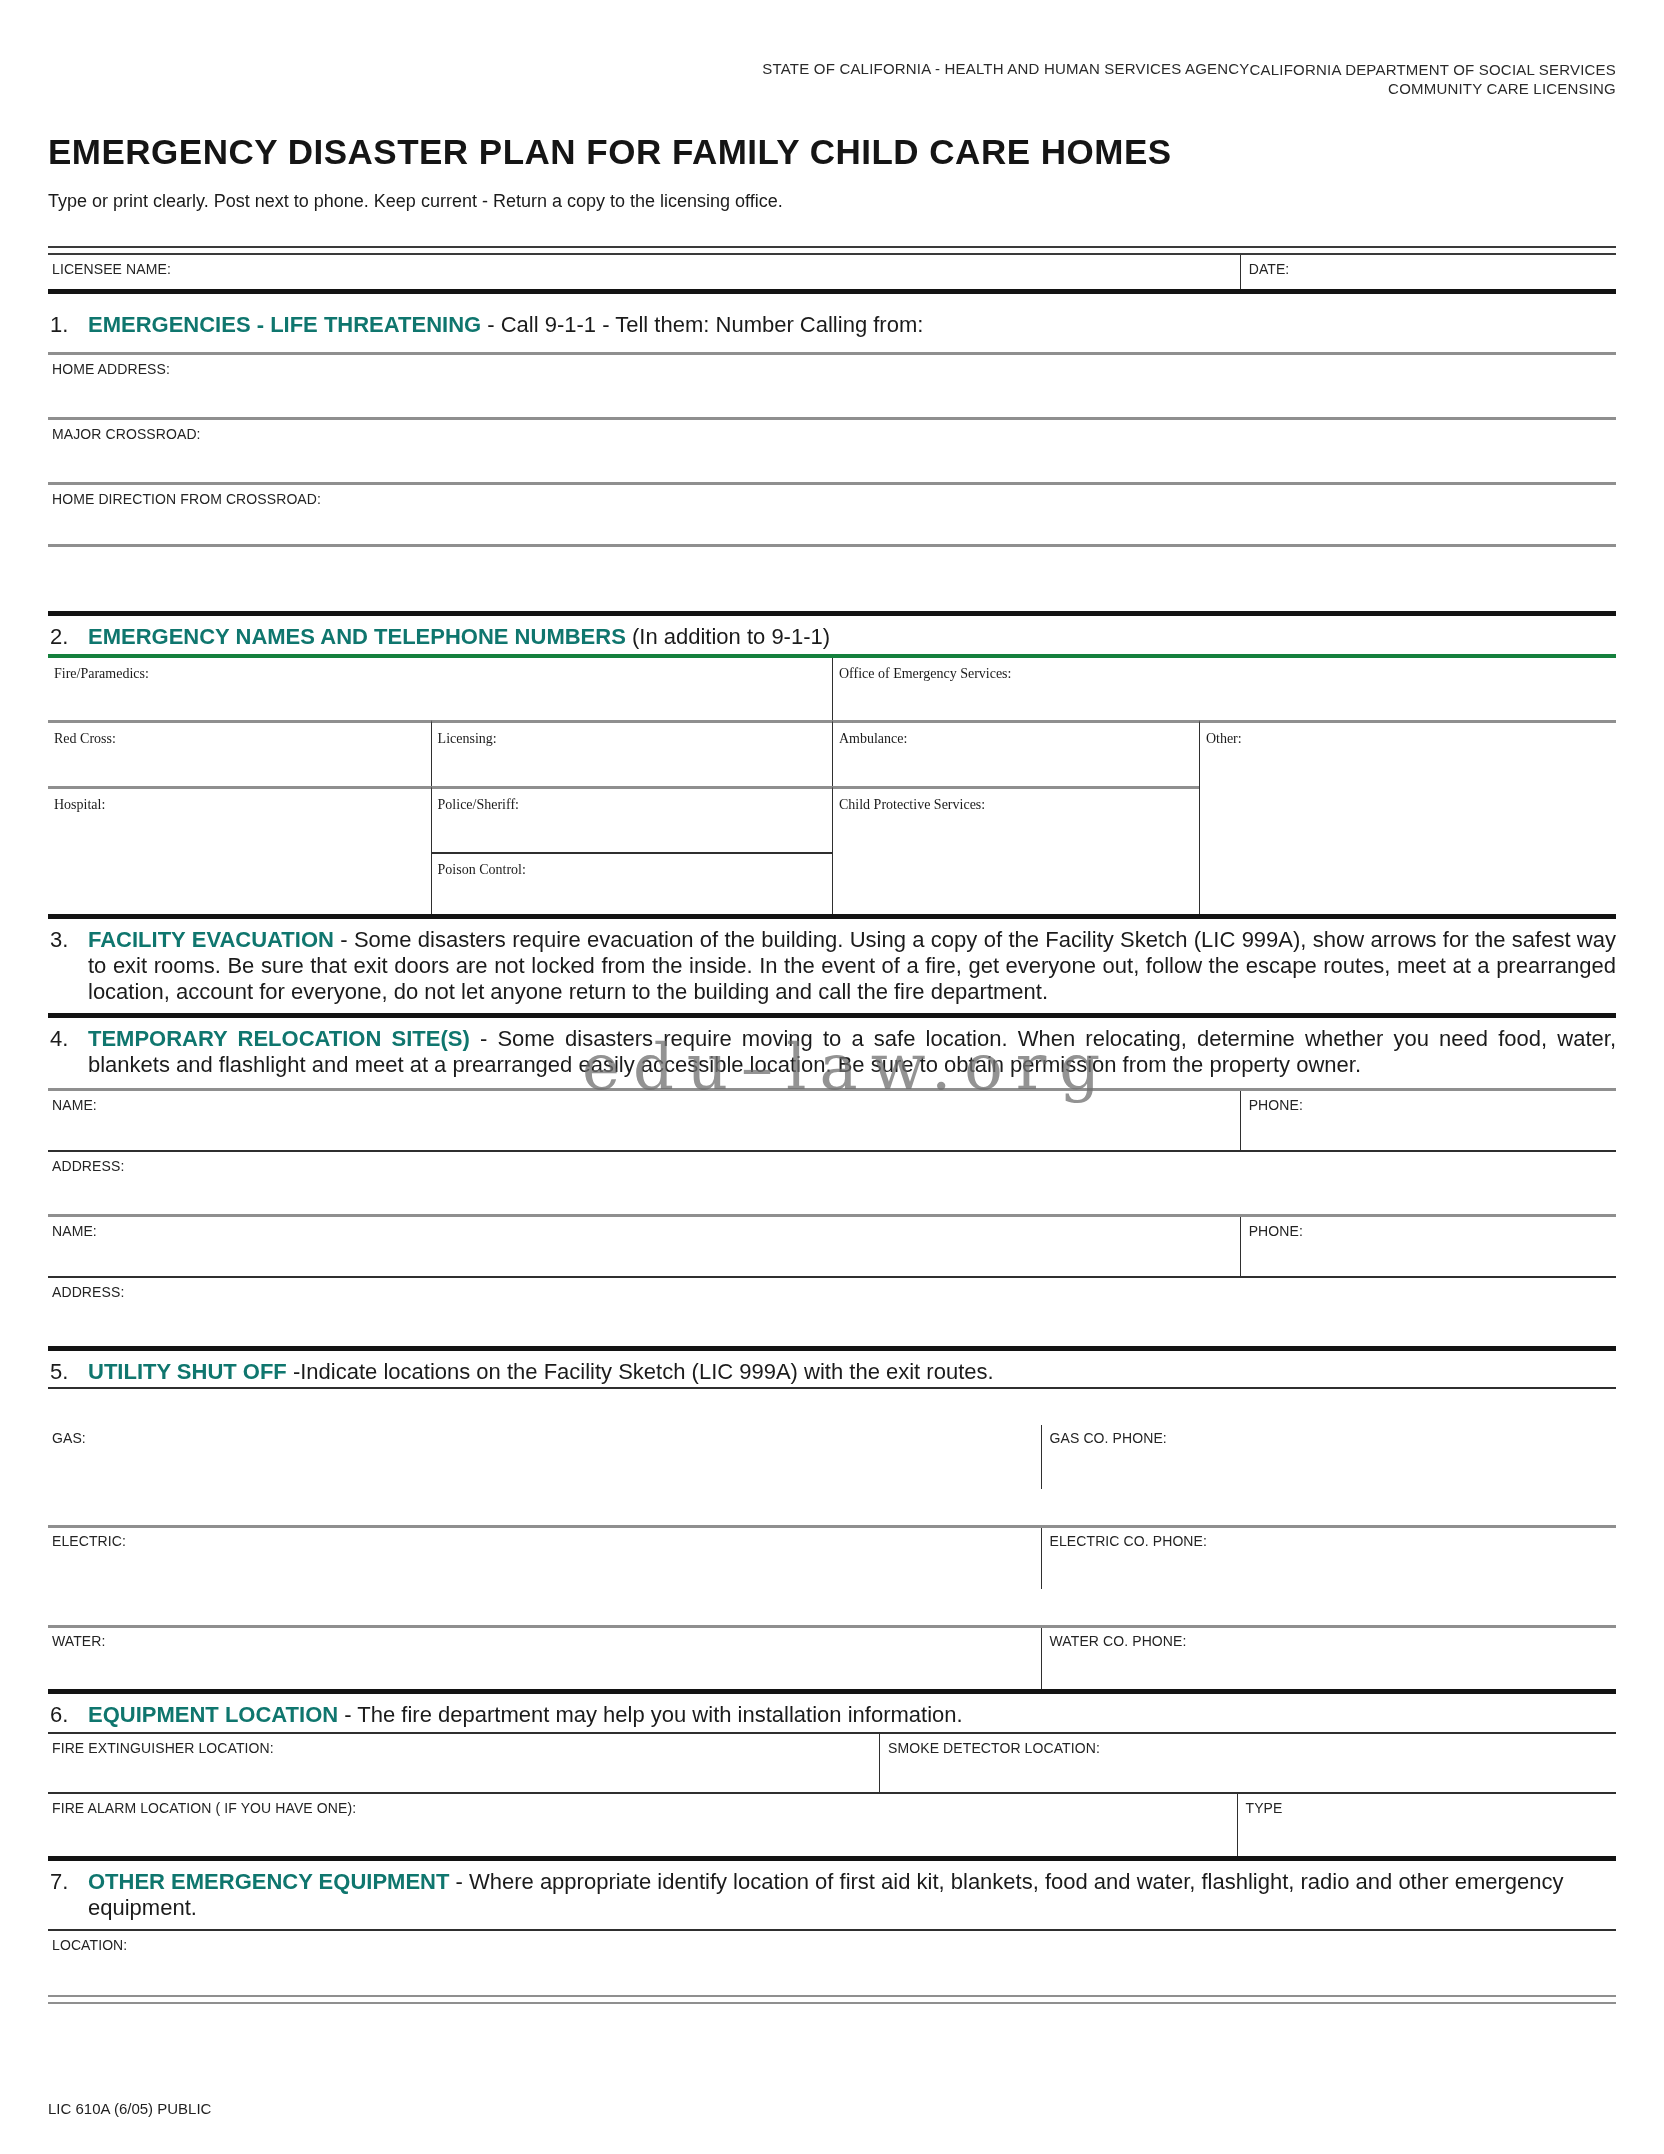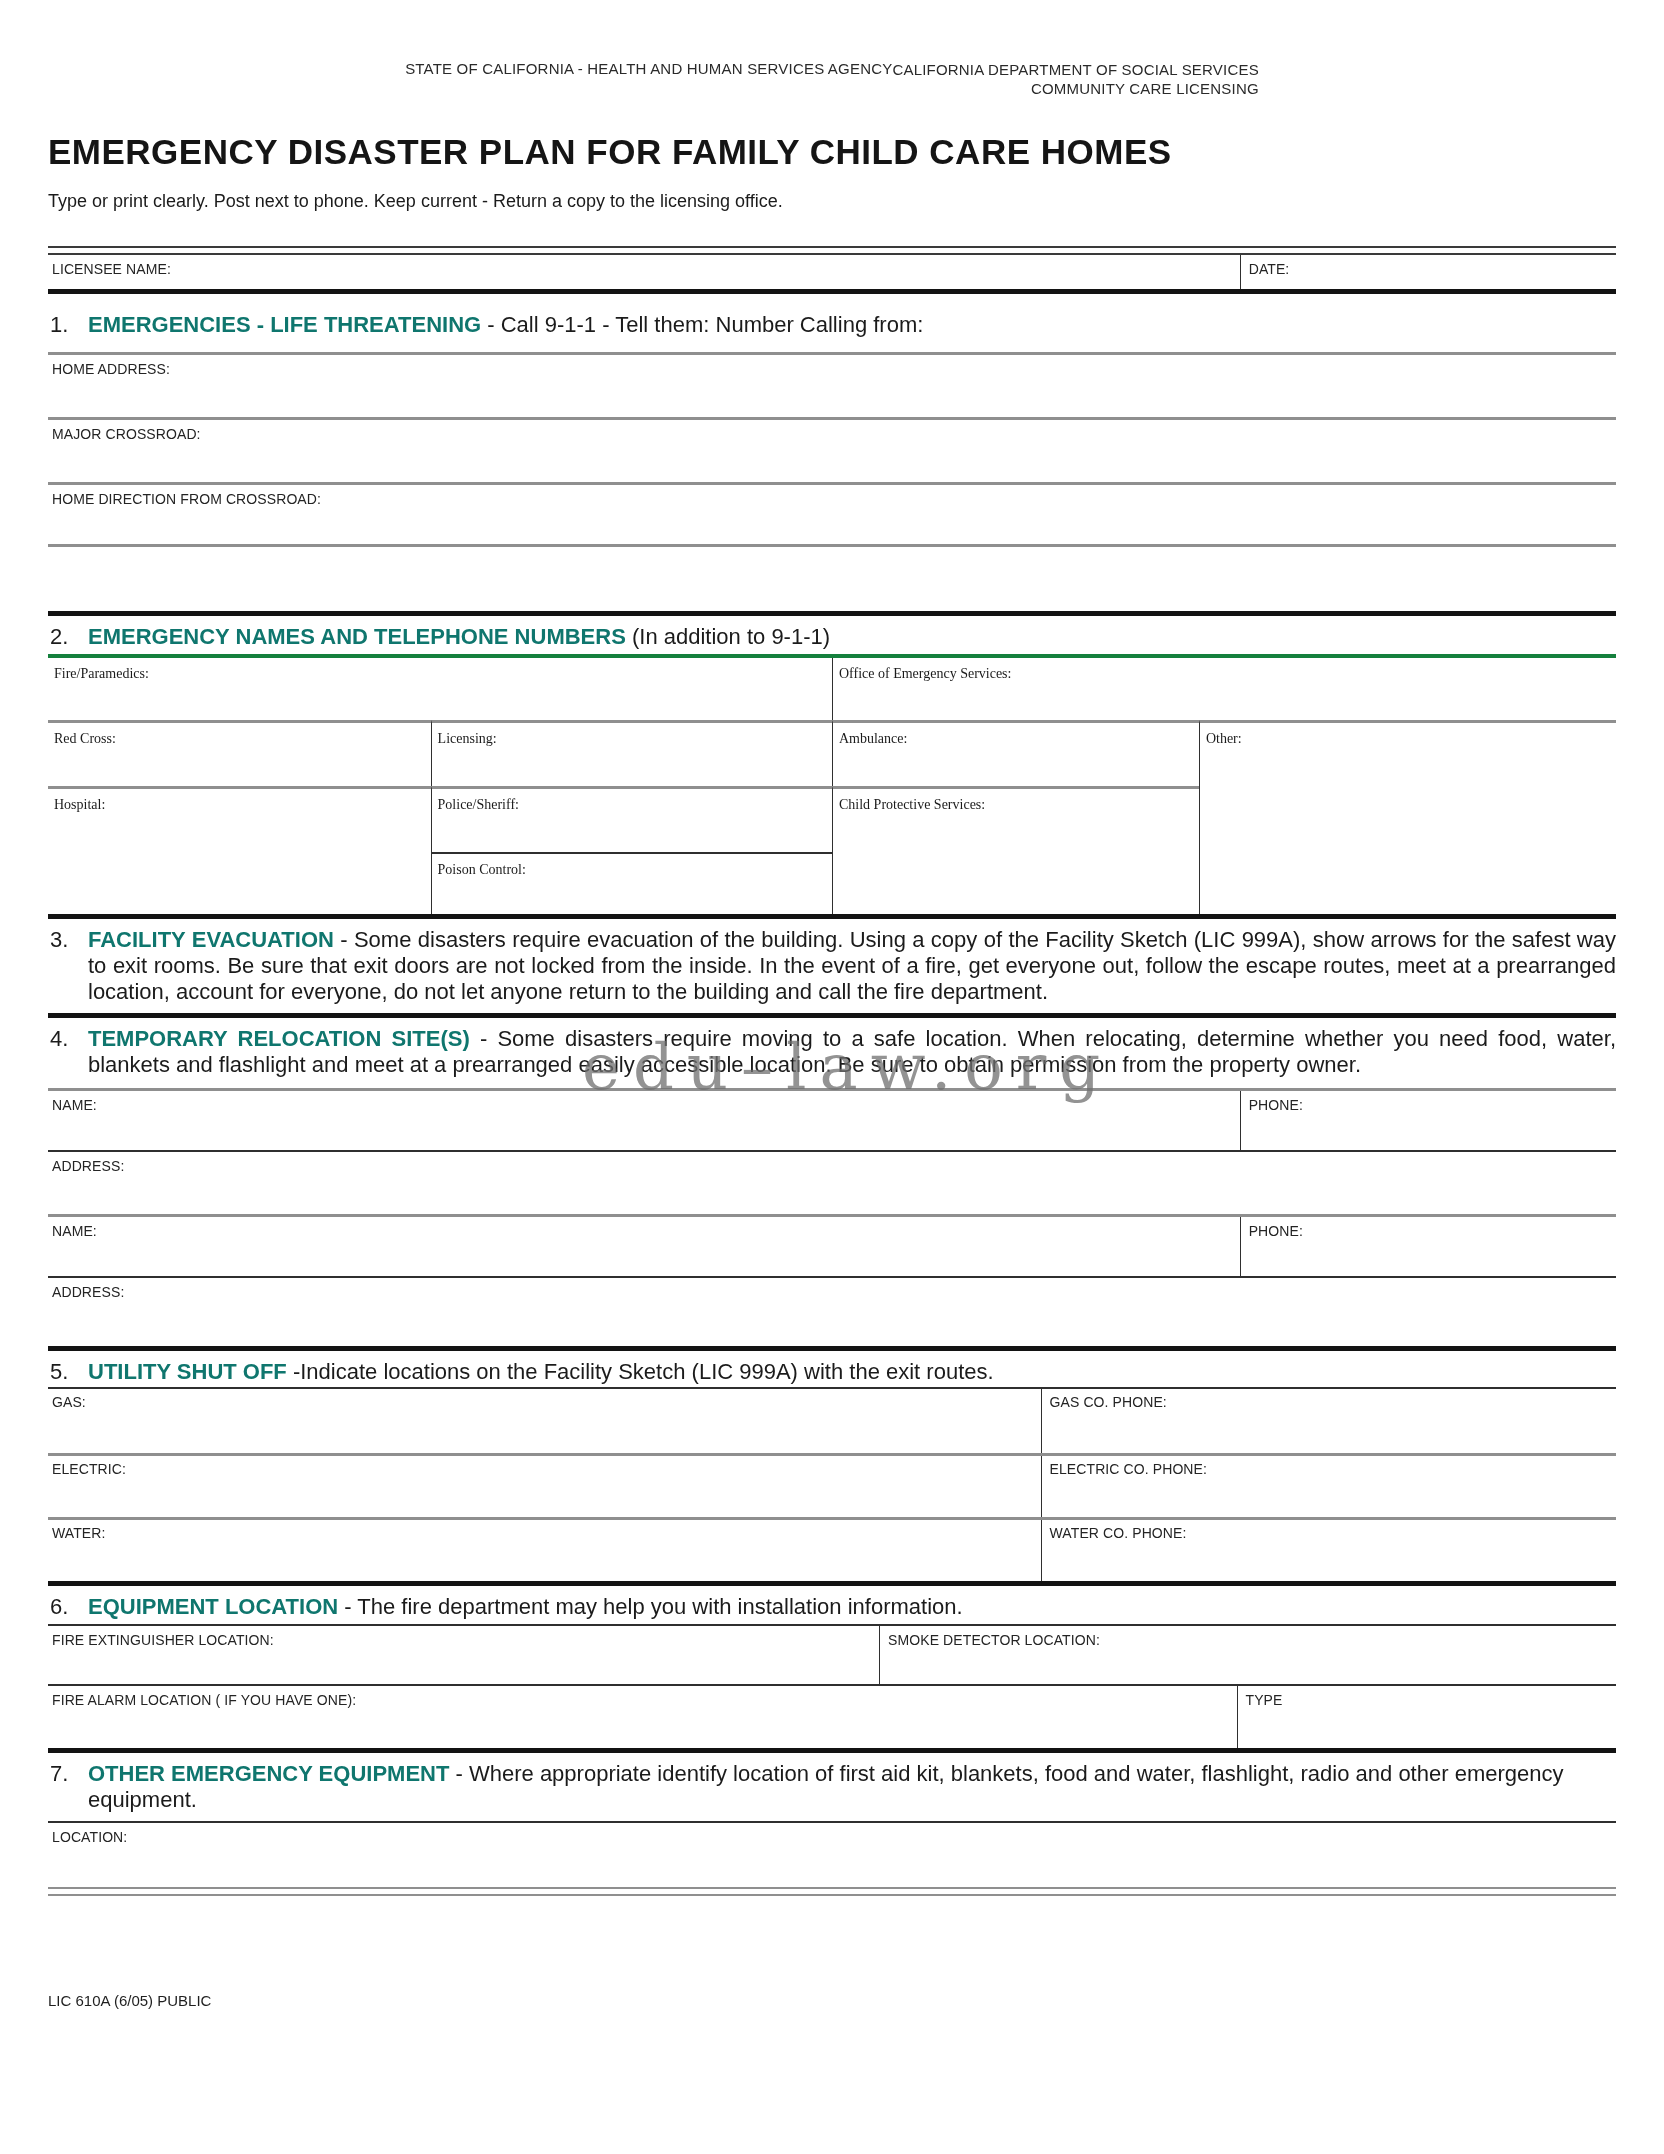--- a/index.html
+++ b/index.html
@@ -9,21 +9,21 @@
     width:1664px; height:2154px;
     margin:0 auto;
     background:#ffffff;
     font-family:"Liberation Sans", sans-serif;
     color:#1b1b1b;
     overflow:hidden;
   }
   .content { margin:0 48px; width:1568px; }
 
   
-  .topbar { display:flex; justify-content:center; padding-top:60px; }
+  .topbar { display:flex; justify-content:flex-end; padding-top:60px; }
   .agency { font-size:15px; letter-spacing:.2px; color:#2a2a2a; }
   .agency-right { text-align:right; line-height:19px; }
   .title { margin-top:34px; font-size:35px; font-weight:bold; letter-spacing:.5px; color:#151515; }
   .instructions { margin-top:19px; font-size:18px; color:#1b1b1b; }
 
   
   .thick { border-top:5px solid #131313; }
   .dbl-top { margin-top:34px; height:9px; border-top:2px solid #3a3a3a; border-bottom:2px solid #3a3a3a; }
 
   
@@ -75,21 +75,21 @@
   
   .s4-table { margin-top:10px; }
   .np-row { display:flex; height:62px; border-top:3px solid #8f8f8f; }
   .np-row .name { flex:0 0 76%; padding:5px 0 0 4px; }
   .np-row .phone { flex:1; border-left:1.5px solid #2f2f2f; padding:5px 0 0 8px; }
   .addr-row { height:64px; border-top:2px solid #2f2f2f; padding:5px 0 0 4px; }
   .addr-row.last { height:70px; }
 
   
   .s5-grid { margin-top:2px; border-top:2px solid #2f2f2f; font-size:14px; }
-  .u-row { display:flex; height:64px; }
+  .u-row { display:flex; height:64px;margin-top:36px; }
   .u-row + .u-row { border-top:3px solid #8f8f8f; }
   .u-row .left { flex:0 0 63.3%; padding:5px 0 0 4px; }
   .u-row .right { flex:1; border-left:1.5px solid #2f2f2f; padding:5px 0 0 8px; }
 
   
   .s6-grid { margin-top:4px; border-top:2px solid #2f2f2f; }
   .e-row { display:flex; }
   .e-row.r1 { height:58px; }
   .e-row.r2 { height:64px; border-top:2px solid #2f2f2f; }
   .e-row .lcell { padding:5px 0 0 4px; }

